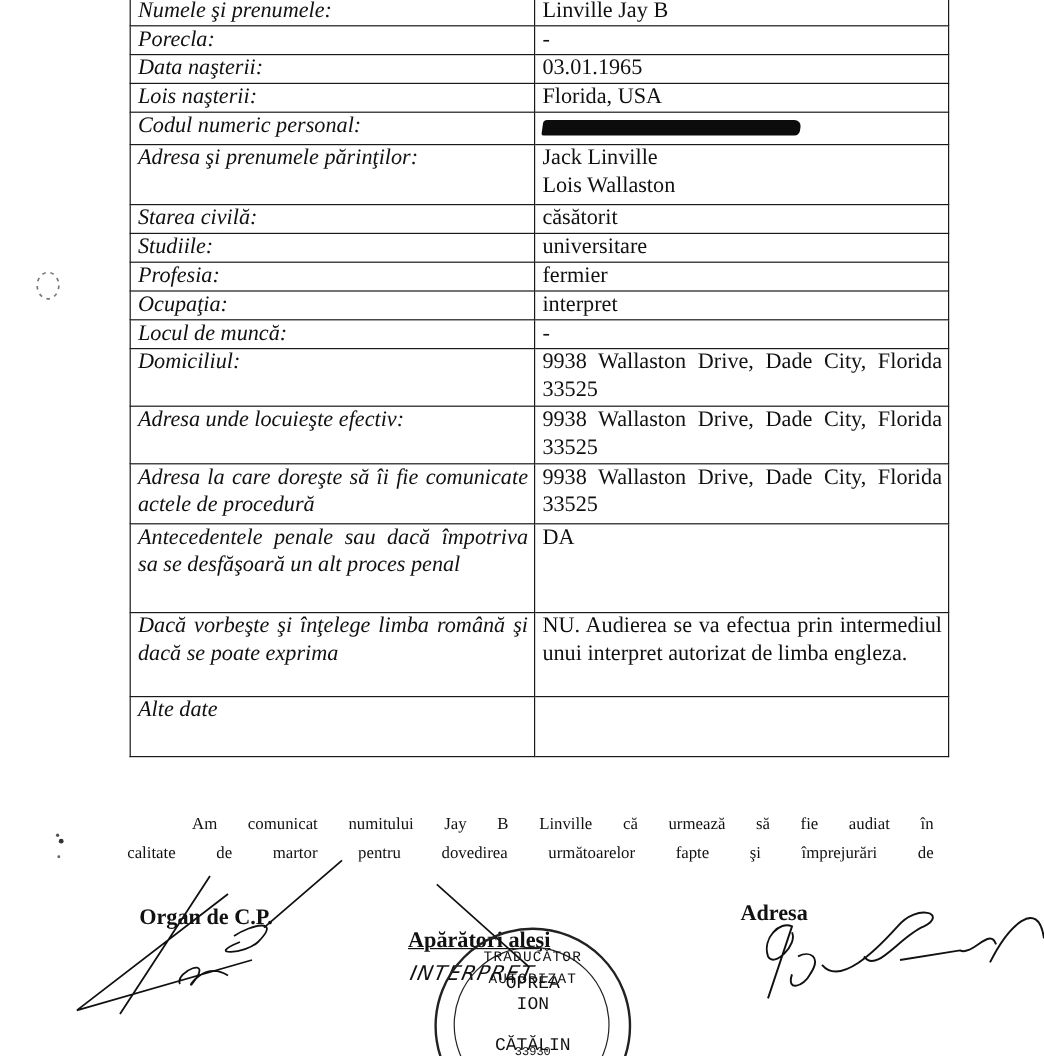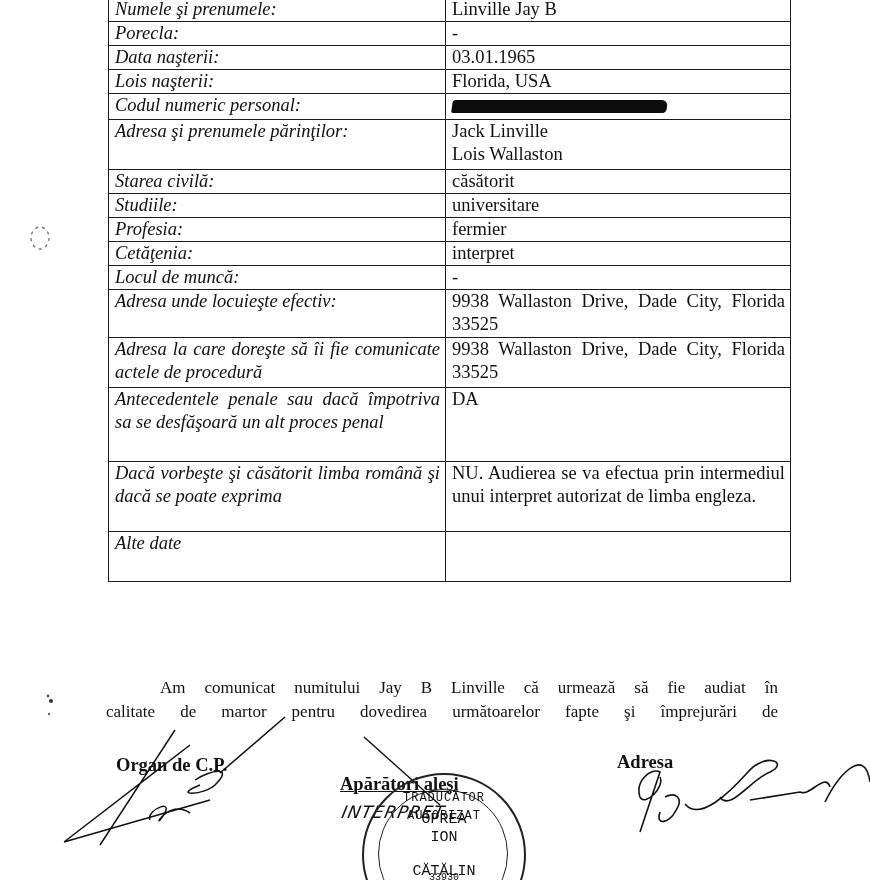--- a/index.html
+++ b/index.html
@@ -19,21 +19,21 @@
   }
   table.form td.label { font-style: italic; width: 325px; }
   table.form td.value { font-style: normal; }
   .just { text-align: justify; text-align-last: left; }
   .redact {
     display: inline-block; width: 215px; height: 13px; background: #0c0c0c;
     margin-top: 6px; border-radius: 3px 6px 4px 2px; transform: skewX(-8deg);
   }
   .para {
     position: absolute; left: 106px; width: 672px; top: 676px;
-    font-size: 17px; line-height: 24px; text-align: justify; text-align-last: justify;
+    font-size: 14px; line-height: 24px; text-align: justify; text-align-last: justify;
   }
   .para .l1 { text-indent: 54px; display: block; }
   .sigblock { position: absolute; font-weight: bold; font-size: 18.5px; }
   .stamp {
     position: absolute; left: 362px; top: 773px; width: 160px; height: 160px;
     border: 2px solid #222; border-radius: 50%;
   }
   .stamp-inner {
     position: absolute; left: 14px; top: 14px; width: 128px; height: 128px;
     border: 1.5px solid #222; border-radius: 50%;
@@ -89,41 +89,45 @@
       </tr>
       <tr style="height:24px">
         <td class="label">Studiile:</td>
         <td class="value">universitare</td>
       </tr>
       <tr style="height:24px">
         <td class="label">Profesia:</td>
         <td class="value">fermier</td>
       </tr>
       <tr style="height:24px">
-        <td class="label">Cetăţenia:</td>
+        <td class="label">Ocupaţia:</td>
         <td class="value">interpret</td>
       </tr>
       <tr style="height:24px">
         <td class="label">Locul de muncă:</td>
         <td class="value">-</td>
+      </tr>
+      <tr style="height:48px">
+        <td class="label">Domiciliul:</td>
+        <td class="value just">9938 Wallaston Drive, Dade City, Florida 33525</td>
       </tr>
       <tr style="height:48px">
         <td class="label">Adresa unde locuieşte efectiv:</td>
         <td class="value just">9938 Wallaston Drive, Dade City, Florida 33525</td>
       </tr>
       <tr style="height:50px">
         <td class="label just">Adresa la care doreşte să îi fie comunicate actele de procedură</td>
         <td class="value just">9938 Wallaston Drive, Dade City, Florida 33525</td>
       </tr>
       <tr style="height:74px">
         <td class="label just">Antecedentele penale sau dacă împotriva sa se desfăşoară un alt proces penal</td>
         <td class="value">DA</td>
       </tr>
       <tr style="height:70px">
-        <td class="label just">Dacă vorbeşte şi căsătorit limba română şi dacă se poate exprima</td>
+        <td class="label just">Dacă vorbeşte şi înţelege limba română şi dacă se poate exprima</td>
         <td class="value just">NU. Audierea se va efectua prin intermediul unui interpret autorizat de limba engleza.</td>
       </tr>
       <tr style="height:50px">
         <td class="label">Alte date</td>
         <td class="value"></td>
       </tr>
     </tbody>
   </table>
 
   <svg class="sig" style="left:26px;top:222px" width="30" height="34">

